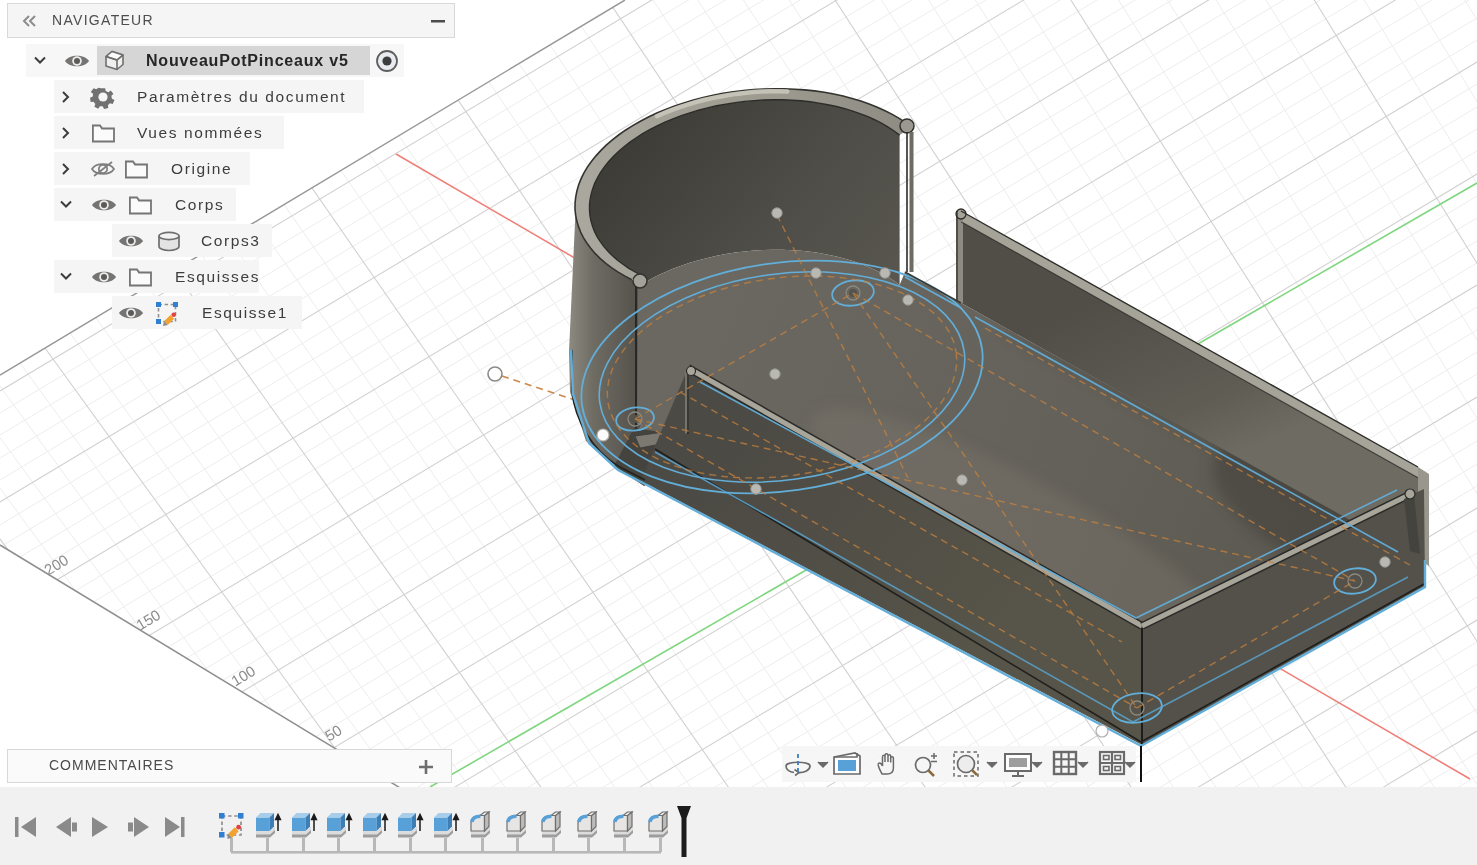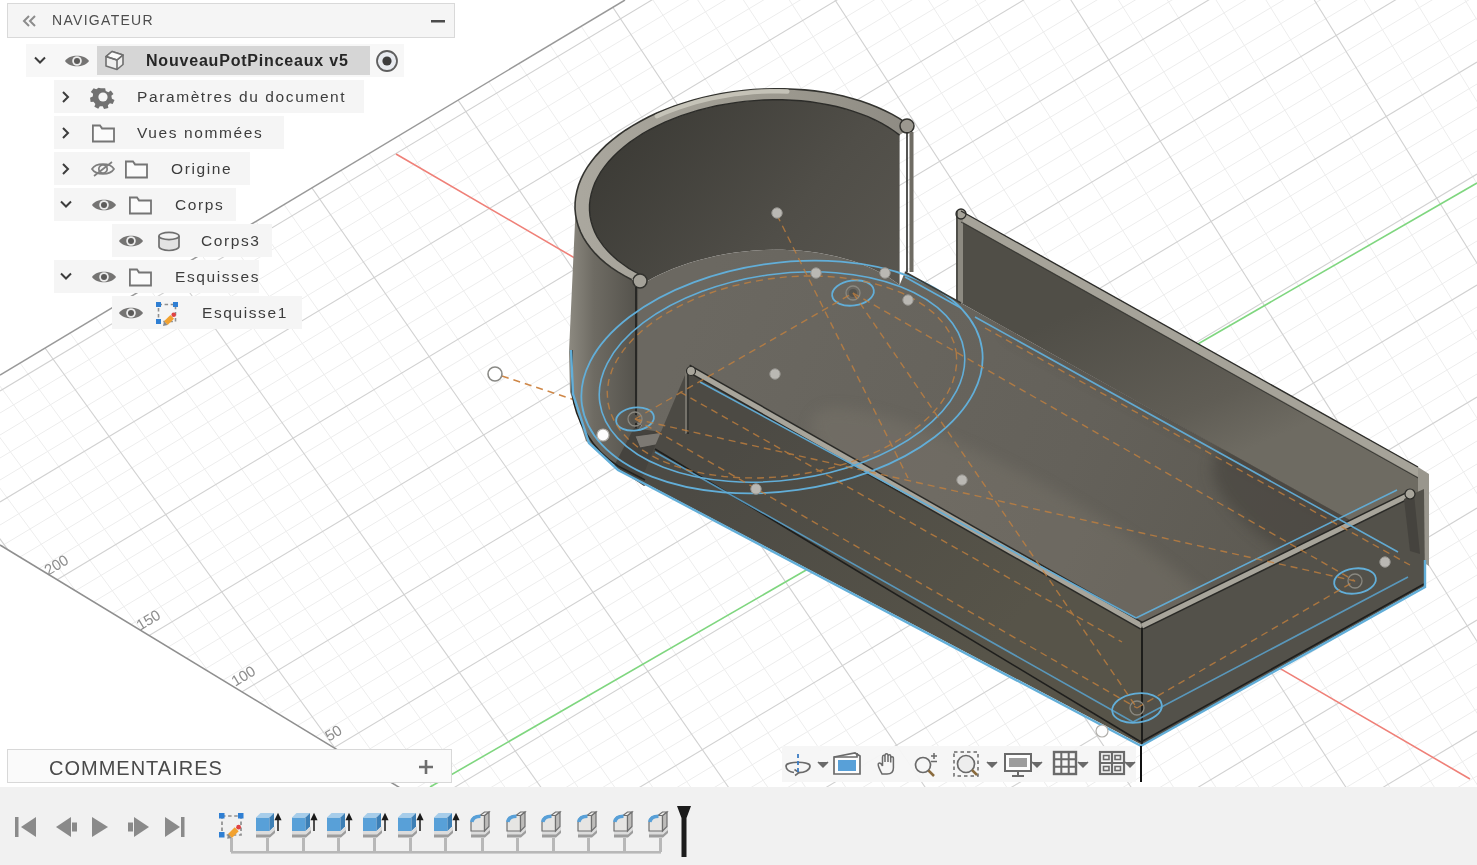--- a/index.html
+++ b/index.html
@@ -432,21 +432,21 @@
     <g transform="translate(15.5,15.5) rotate(45)">
       <rect x="-2.6" y="-1" width="5.2" height="9" fill="#f2a230"></rect>
       <path d="M-2.6,8 L0,12 L2.6,8 Z" fill="#8a8a8a"></path>
       <circle cx="2.2" cy="-2.8" r="2.3" fill="#e04343" transform="rotate(-45)"></circle>
     </g>
   </g>
   <text x="202" y="278" font-size="15.5" fill="#3d3d3d" letter-spacing="1.6">Esquisse1</text>
 </svg>
 
 <div class="abs" style="left:7px;top:749px;width:445px;height:34px;background:#fafafa;border:1px solid #d8d8d8;box-sizing:border-box;">
-  <div style="position:absolute;left:41px;top:7px;font-size:20px;color:#4a4a4a;letter-spacing:1px;">COMMENTAIRES</div>
+  <div style="position:absolute;left:41px;top:7px;font-size:14px;color:#4a4a4a;letter-spacing:1px;">COMMENTAIRES</div>
   <svg width="26" height="26" style="position:absolute;right:12px;top:4px">
     <path d="M13,6 L13,20 M6,13 L20,13" stroke="#6e6e6e" stroke-width="2.6"></path>
   </svg>
 </div>
 
 <div class="abs" style="left:0;top:787px;width:1477px;height:78px;background:#f1f1f1;"></div>
 <svg class="abs" width="760" height="78" style="left:0;top:787px">
   <g fill="#8a8a8a">
     <rect x="15" y="30" width="3.5" height="20"></rect>
     <path d="M36,30 L36,50 L21,40 Z"></path>

